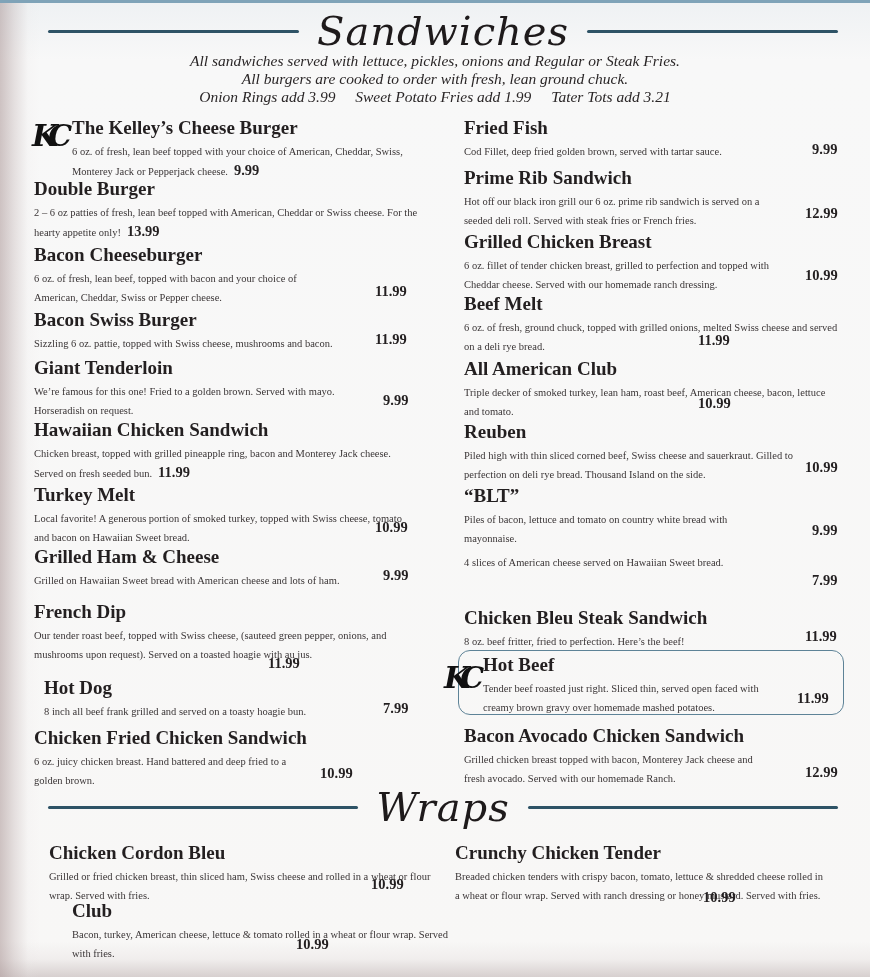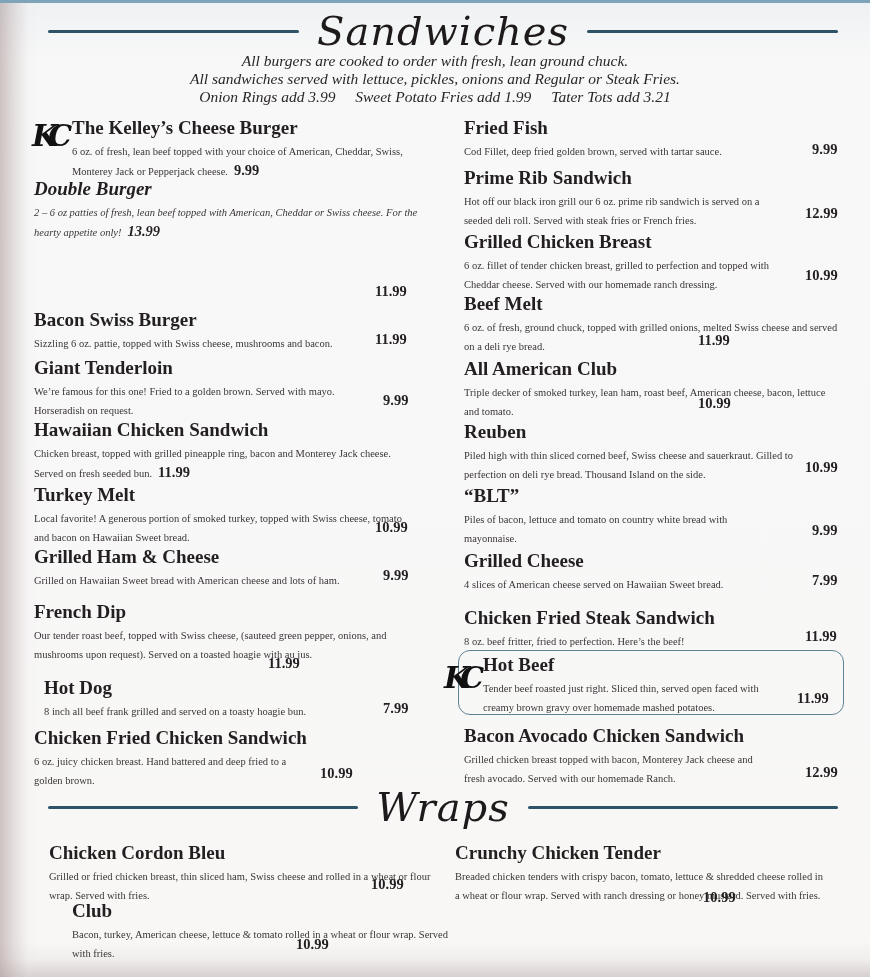--- a/index.html
+++ b/index.html
@@ -64,40 +64,44 @@
 
 <div class="page">
   <div class="top-strip"></div>
 
   <div class="section-header" style="top:8px;">
     <div class="rule"></div>
     <div class="title">Sandwiches</div>
     <div class="rule"></div>
   </div>
   <div class="sub-notes">
+    <div>All sandwiches served with lettuce, pickles, onions and Regular or Steak Fries.</div>
     <div>All burgers are cooked to order with fresh, lean ground chuck.</div>
-    <div>All sandwiches served with lettuce, pickles, onions and Regular or Steak Fries.</div>
     <div class="addons">
       <span>Onion Rings add 3.99</span>
       <span>Sweet Potato Fries add 1.99</span>
       <span>Tater Tots add 3.21</span>
     </div>
   </div>
 
   <div class="logo" style="left:32px; top:118px;">KC</div>
   <div class="item" style="left:72px; top:117px; width:360px;">
     <div class="name">The Kelley’s Cheese Burger</div>
     <div class="desc"><span>6 oz. of fresh, lean beef topped with your choice of American, Cheddar, Swiss, Monterey Jack or Pepperjack cheese.</span><span class="inline-price">9.99</span></div>
   </div>
 
-  <div class="item" style="left:34px; top:178px; width:400px;font-style:italic;">
+  <div class="item" style="left:34px; top:178px; width:400px;">
     <div class="name">Double Burger</div>
     <div class="desc"><span>2 – 6 oz patties of fresh, lean beef topped with American, Cheddar  or Swiss cheese. For the hearty appetite only!</span><span class="inline-price">13.99</span></div>
   </div>
 
+  <div class="item" style="left:34px; top:244px; width:300px;">
+    <div class="name">Bacon Cheeseburger</div>
+    <div class="desc">6 oz. of fresh, lean beef, topped with bacon and your choice of American, Cheddar, Swiss or Pepper cheese.</div>
+  </div>
   <div class="price" style="left:375px; top:283px;">11.99</div>
 
   <div class="item" style="left:34px; top:309px; width:340px;">
     <div class="name">Bacon Swiss Burger</div>
     <div class="desc">Sizzling 6 oz. pattie, topped with Swiss cheese, mushrooms and bacon.</div>
   </div>
   <div class="price" style="left:375px; top:331px;">11.99</div>
 
   <div class="item" style="left:34px; top:357px; width:330px;">
     <div class="name">Giant Tenderloin</div>
@@ -176,27 +180,26 @@
   </div>
   <div class="price" style="left:805px; top:459px;">10.99</div>
 
   <div class="item" style="left:464px; top:485px; width:290px;">
     <div class="name">“BLT”</div>
     <div class="desc">Piles of bacon, lettuce and tomato on country white bread with mayonnaise.</div>
   </div>
   <div class="price" style="left:812px; top:522px;">9.99</div>
 
   <div class="item" style="left:464px; top:550px; width:320px;">
-    <div class="name">Grilled Cheese</div>
     <div class="desc">4 slices of American cheese served on Hawaiian Sweet bread.</div>
   </div>
   <div class="price" style="left:812px; top:572px;">7.99</div>
 
   <div class="item" style="left:464px; top:607px; width:320px;">
-    <div class="name">Chicken Fried Steak Sandwich</div>
+    <div class="name">Chicken Bleu Steak Sandwich</div>
     <div class="desc">8 oz. beef fritter, fried to perfection. Here’s the beef!</div>
   </div>
   <div class="price" style="left:805px; top:628px;">11.99</div>
 
   <div class="hotbeef-box"></div>
   <div class="logo" style="left:444px; top:660px;">KC</div>
   <div class="item" style="left:483px; top:654px; width:300px;">
     <div class="name">Hot Beef</div>
     <div class="desc">Tender beef roasted just right. Sliced thin, served open faced with creamy brown gravy over homemade mashed potatoes.</div>
   </div>

